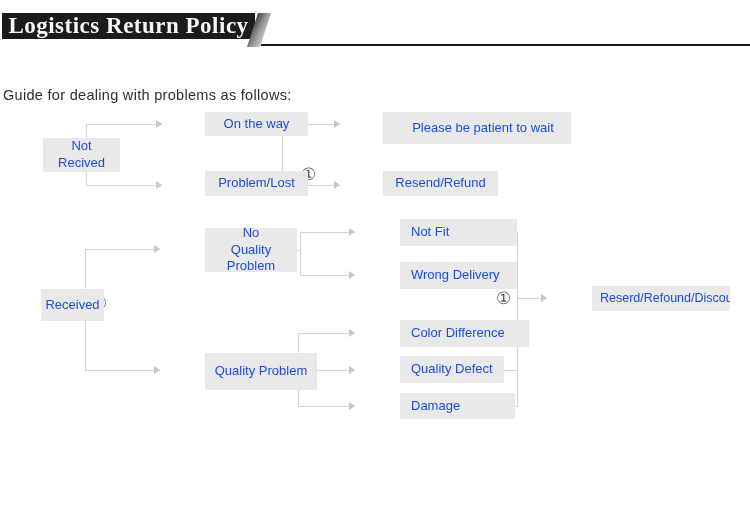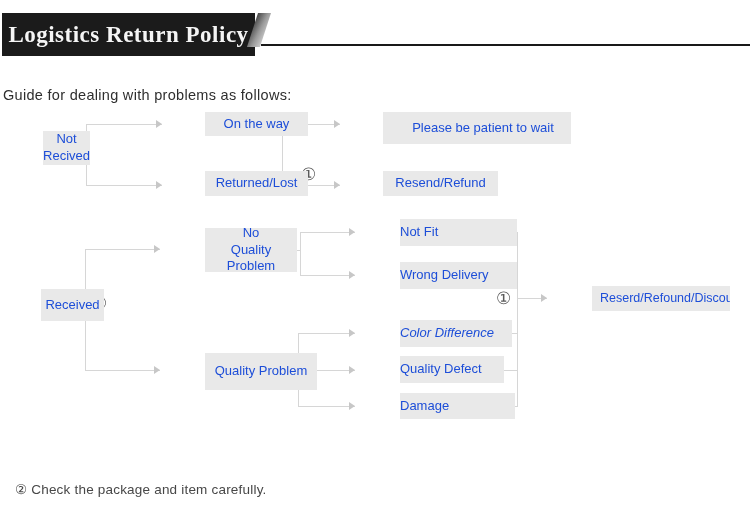--- a/index.html
+++ b/index.html
@@ -1,50 +1,50 @@
 <!DOCTYPE html>
 <html><head>
 <meta charset="utf-8">
 <style>
   html,body{margin:0;padding:0;}
   body{font-family:"Liberation Sans",sans-serif;background:#fff;}
   .page{position:relative;width:750px;height:511px;background:#fff;overflow:hidden;}
 
   
-  .banner{position:absolute;left:2px;top:13px;width:253px;height:43px;background:#1b1b1b;
+  .banner{position:absolute;left:2px;top:13px;width:253px;height:26px;background:#1b1b1b;
           display:flex;align-items:center;justify-content:center;}
   .banner-title{color:#f5f5f5;font-family:"Liberation Serif",serif;font-weight:700;
           font-size:23px;letter-spacing:.5px;white-space:nowrap;}
   .banner-flag{position:absolute;left:258px;top:13px;width:13px;height:34px;
           transform:skewX(-18deg);transform-origin:top left;
           background:linear-gradient(100deg,#474747 0%,#9a9a9a 55%,#c9c9c9 100%);}
   .banner-rule{position:absolute;left:261px;top:44px;width:489px;height:2px;background:#191919;}
 
   .intro{position:absolute;left:3px;top:72px;font-size:14.5px;color:#2e2e2e;letter-spacing:.3px;}
 
   
   .node{position:absolute;background:#e9e9e9;color:#1d4ed8;font-size:13px;
         display:flex;align-items:center;justify-content:center;text-align:center;
         line-height:1.3;white-space:pre-line;margin-left:35px;}
-  .node.left{justify-content:flex-start;text-align:left;box-sizing:border-box;}
+  .node.left{justify-content:flex-start;text-align:left;padding-left:11px;box-sizing:border-box;}
   .fold::after{content:"";position:absolute;right:-9px;bottom:1px;width:13px;height:76%;
         transform:skewX(-22deg);z-index:-1;
         background:linear-gradient(100deg,#d0d0d0 0%,#e7e7e7 45%,#f8f8f8 100%);}
 
-  #n-not-received{left:8px;top:131px;width:47px;height:34px;}
+  #n-not-received{left:8px;top:138px;width:77px;height:34px;}
   #n-on-the-way{left:170px;top:112px;width:103px;height:24px;}
   #n-returned-lost{left:170px;top:171px;width:103px;height:25px;}
   #n-please-wait{left:348px;top:112px;width:176px;height:32px;padding-left:12px;}
   #n-resend-refund{left:348px;top:171px;width:115px;height:25px;}
   #n-received{left:6px;top:289px;width:63px;height:32px;}
   #n-no-quality{left:170px;top:228px;width:92px;height:44px;}
   #n-quality-problem{left:170px;top:353px;width:112px;height:37px;}
   #n-not-fit{left:365px;top:219px;width:117px;height:27px;}
   #n-wrong-delivery{left:365px;top:262px;width:117px;height:27px;}
-  #n-color-difference{left:365px;top:320px;width:112px;height:27px;font-style:italic;}
+  #n-color-difference{left:365px;top:320px;width:129px;height:27px;}
   #n-quality-defect{left:365px;top:356px;width:104px;height:27px;}
   #n-damage{left:365px;top:393px;width:115px;height:26px;}
   #n-resolution{left:557px;top:286px;width:138px;height:25px;padding-left:8px;
         white-space:nowrap;overflow:hidden;font-size:12.5px;}
 
   
   .ln{position:absolute;background:#d6d6d6;}
   .ah{position:absolute;width:0;height:0;border-top:4px solid transparent;
       border-bottom:4px solid transparent;border-left:6px solid #c7c7c7;}
   .marker{position:absolute;font-size:17px;color:#5a5a5a;line-height:1;}
@@ -116,30 +116,29 @@
     <div class="ln" style="left:480px;top:370px;width:37px;height:1px"></div>
     <div class="ln" style="left:480px;top:406px;width:37px;height:1px"></div>
     <div class="ln" style="left:517px;top:232px;width:1px;height:175px"></div>
     <div class="ln" style="left:517px;top:298px;width:30px;height:1px"></div>
     <i class="ah" style="left:541px;top:294px"></i>
     <span class="marker" style="left:496px;top:290px">①</span>
 
     <div class="node" id="n-not-received">Not
 Recived</div>
     <div class="node fold" id="n-on-the-way">On the way</div>
-    <div class="node fold" id="n-returned-lost">Returned/Lost</div>
+    <div class="node fold" id="n-returned-lost">Problem/Lost</div>
     <div class="node fold" id="n-please-wait">Please be patient to wait</div>
     <div class="node fold" id="n-resend-refund">Resend/Refund</div>
     <div class="node" id="n-received">Received</div>
     <div class="node fold" id="n-no-quality">No
 Quality Problem</div>
     <div class="node fold" id="n-quality-problem">Quality Problem</div>
     <div class="node left fold" id="n-not-fit">Not Fit</div>
     <div class="node left fold" id="n-wrong-delivery">Wrong Delivery</div>
     <div class="node left fold" id="n-color-difference">Color Difference</div>
     <div class="node left fold" id="n-quality-defect">Quality Defect</div>
     <div class="node left fold" id="n-damage">Damage</div>
     <div class="node left fold" id="n-resolution">Reserd/Refound/Discoun</div>
   </div>
 
-  <p class="footnote" id="fn-2">② Check the package and item carefully.</p>
 
 </div>
 
 </body></html>

